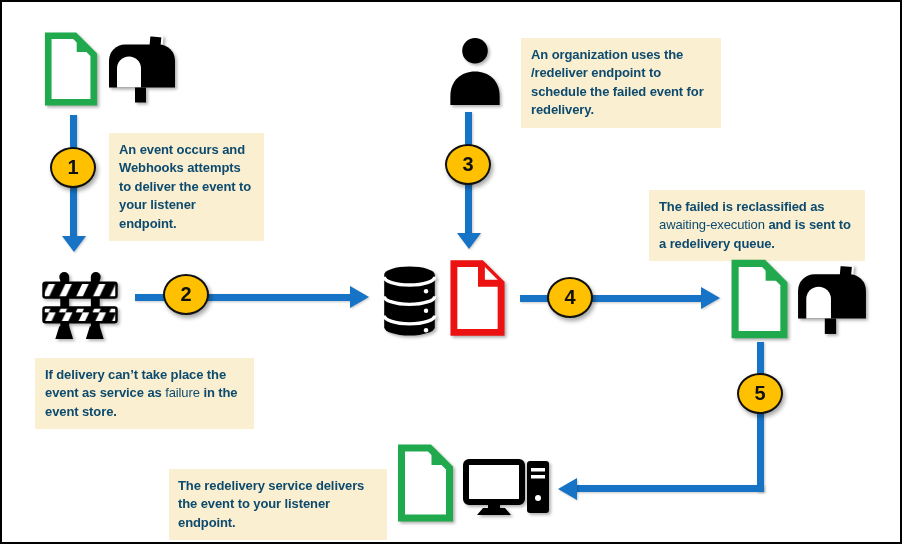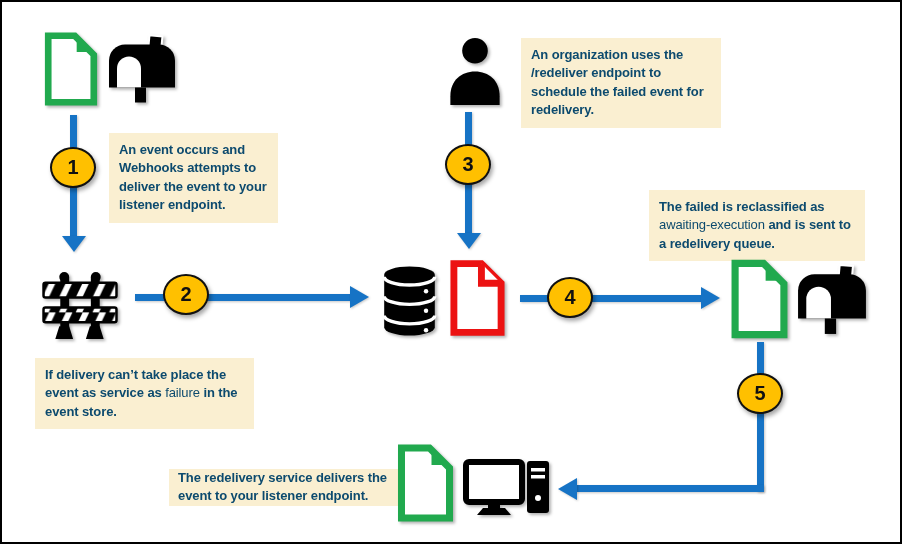--- a/index.html
+++ b/index.html
@@ -49,21 +49,21 @@
       <path d="M8 53 v-19 a12 12 0 0 1 24 0 v19 z" fill="#fff"></path>
       <rect x="26" y="53" width="11" height="15" fill="#000"></rect>
     </svg>
   </span>
 
   <div class="vline" style="left:68px;top:113px;height:122px;"></div>
   <div class="ah ah-down" style="left:60px;top:234px;"></div>
   <div class="badge" style="left:48px;top:145px;">
     <span>1</span>
   </div>
-  <div class="note" style="left:107px;top:131px;width:169px;">
+  <div class="note" style="left:107px;top:131px;width:155px;">
     <span>An event occurs and Webhooks attempts to deliver the event to your listener endpoint.</span><b></b><span></span>
   </div>
 
   <span class="icon" style="left:39px;top:266px;">
     <svg width="78" height="71" viewBox="0 0 78 72">
       <defs>
         <pattern id="stripe" width="17" height="15" patternUnits="userSpaceOnUse">
           <rect width="17" height="15" fill="#000"></rect>
           <path d="M3 17 L12 -2" stroke="#fff" stroke-width="6"></path>
         </pattern>
@@ -147,21 +147,21 @@
       <rect x="26" y="53" width="11" height="15" fill="#000"></rect>
     </svg>
   </span>
 
   <div class="vline" style="left:755px;top:340px;height:150px;"></div>
   <div class="hline" style="left:573px;top:483px;width:189px;"></div>
   <div class="ah ah-left" style="left:556px;top:476px;"></div>
   <div class="badge" style="left:735px;top:371px;">
     <span>5</span>
   </div>
-  <div class="note" style="left:167px;top:467px;width:236px;padding:0 9px;">
+  <div class="note" style="left:167px;top:467px;width:218px;padding:8px 9px;">
     <span>The redelivery service delivers the event to your listener endpoint.</span><b></b><span></span>
   </div>
 
   <span class="icon" style="left:393px;top:442px;">
     <svg width="61" height="78" viewBox="0 0 60 78">
       <path d="M6 4 H34 L54 24 V74 H6 Z" fill="#fff" stroke="#21A94E" stroke-width="7" stroke-linejoin="miter"></path>
       <path d="M36 10 L36 21 L48 21 Z" fill="#21A94E"></path>
     </svg>
   </span>
   <span class="icon" style="left:461px;top:457px;">

